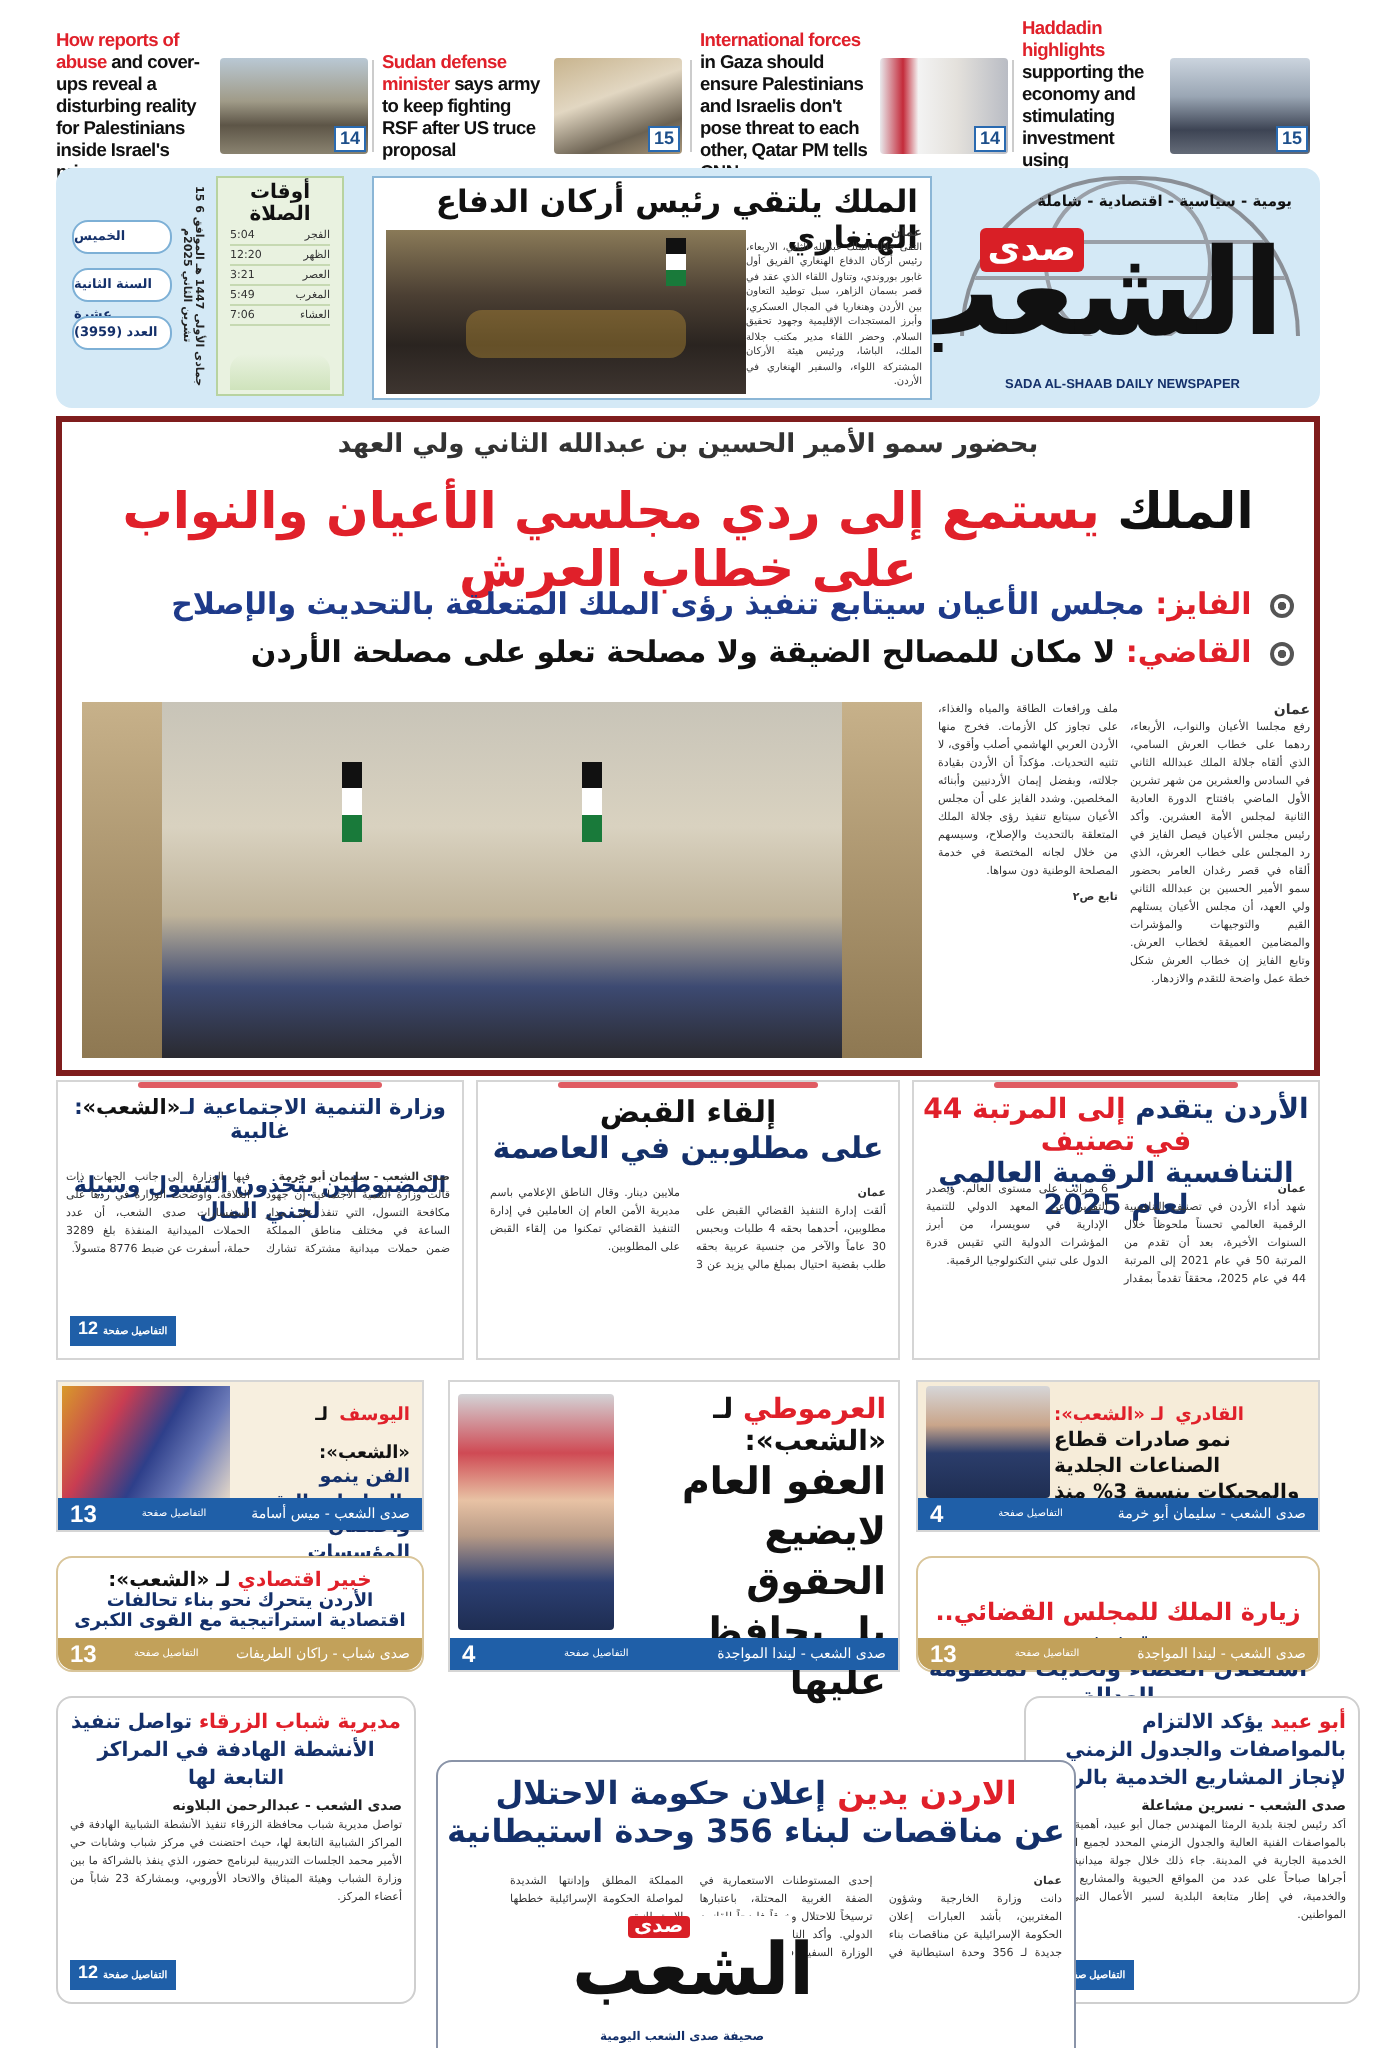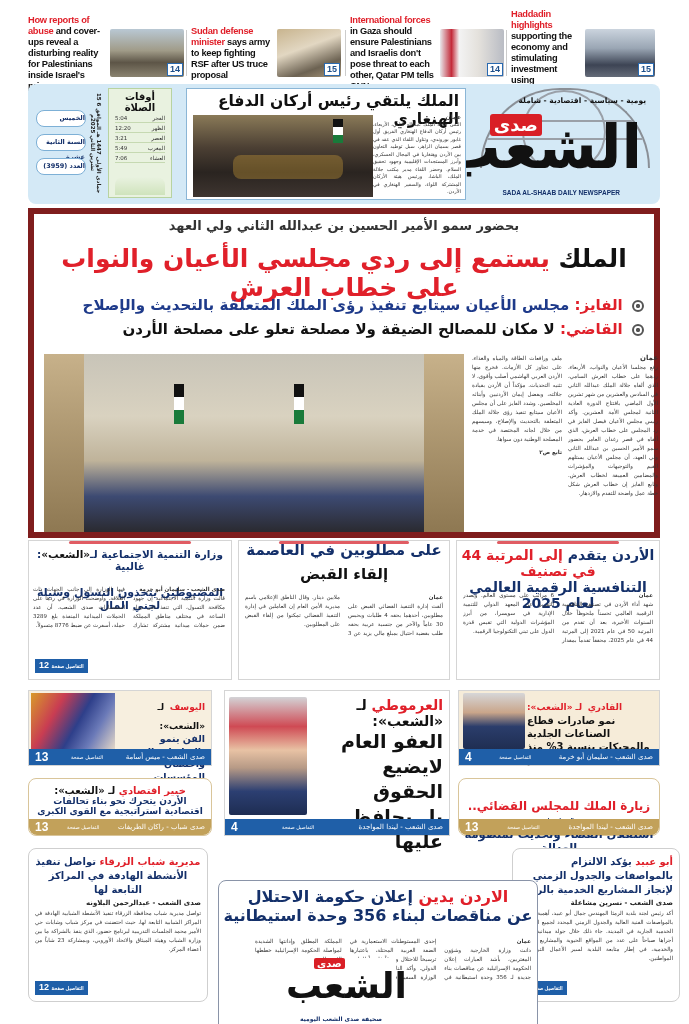--- a/index.html
+++ b/index.html
@@ -29,25 +29,25 @@
 .tagline{position:absolute;right:170px;top:9px;font-size:7.5px;color:#111;font-weight:bold}
 
 .lead{left:158px;top:4px;width:280px;height:112px;background:#fff;border:1px solid #8bb6d6}
 .lead h2{font-size:15.5px;font-weight:bold;text-align:right;padding:3px 6px 0 0;color:#111;direction:rtl}
 .lead .body{position:absolute;right:4px;top:24px;width:88px;font-size:5px;line-height:7.5px;color:#333;direction:rtl;text-align:justify}
 .lead .photo{position:absolute;left:6px;top:26px;width:180px;height:82px;background:linear-gradient(180deg,#8a7a58 0%,#4b3f33 40%,#2a2420 70%,#3e3530 100%)}
 .prayer{left:80px;top:4px;width:64px;height:110px;background:#e9f2e0;border:1px solid #b8d3a0}
 .prayer h3{font-size:10px;text-align:center;color:#111;font-weight:bold;padding-top:2px;direction:rtl}
 .prow{display:flex;justify-content:space-between;margin:2px 6px;border-bottom:1px solid #c6d9b2;font-size:5.5px;color:#333;padding-bottom:1px;direction:rtl}
 .datebox{left:4px;top:4px;width:70px;height:110px}
-.pill{position:absolute;left:4px;width:50px;height:17px;background:#fff;border:1px solid #7db0d6;border-radius:8px;font-size:6.5px;font-weight:bold;text-align:right;line-height:15px;color:#14306a;direction:rtl}
+.pill{position:absolute;left:4px;width:50px;height:17px;background:#fff;border:1px solid #7db0d6;border-radius:8px;font-size:6.5px;font-weight:bold;text-align:left;line-height:15px;color:#14306a;direction:rtl}
 .vdate{position:absolute;right:0;top:0;width:10px;height:110px;font-size:5.5px;writing-mode:vertical-rl;color:#222;font-weight:bold;text-align:center}
 
 
-.mainbox{left:28px;top:208px;width:632px;height:330px;border:6px solid #7f1d1d}
+.mainbox{left:28px;top:208px;width:632px;height:330px;border:3px solid #7f1d1d}
 .kicker{position:absolute;top:4px;left:0;right:0;text-align:center;font-size:13px;font-weight:bold;color:#333;direction:rtl}
 .headline{position:absolute;top:30px;left:0;right:0;text-align:center;font-size:25px;font-weight:bold;direction:rtl;letter-spacing:-0.5px}
 .sub{position:absolute;right:10px;left:10px;font-size:15px;font-weight:bold;direction:rtl;text-align:right;white-space:nowrap;letter-spacing:0.5px}
 .bullet{display:inline-block;width:12px;height:12px;border-radius:50%;border:2px solid #555;background:radial-gradient(#555 35%,#fff 40%);vertical-align:middle;margin-left:4px}
 .mainphoto{left:10px;top:140px;width:420px;height:178px;background:linear-gradient(180deg,#c8c4b8 0%,#d9d2c0 35%,#bfb39a 60%,#3d4a72 80%,#2a2a30 100%)}
 .col{font-size:5.5px;line-height:9px;color:#333;direction:rtl;text-align:justify}
 
 
 .box{border:1px solid #d5d5d5;background:#fff}
 .redbar{position:absolute;top:0;left:40px;right:40px;height:3px;background:#e05c63;border-radius:2px}
@@ -185,22 +185,22 @@
     <span class="red">إلى المرتبة 44 في تصنيف</span>
   </div>
   <div class="bh navy" style="font-size:14px">التنافسية الرقمية العالمي لعام 2025</div>
   <div class="col" style="position:absolute;right:6px;top:50px;width:190px;height:84px;overflow:hidden;column-count:2;column-gap:8px">
     <b>عمان</b><br><span>شهد أداء الأردن في تصنيف التنافسية الرقمية العالمي تحسناً ملحوظاً خلال السنوات الأخيرة، بعد أن تقدم من المرتبة 50 في عام 2021 إلى المرتبة 44 في عام 2025، محققاً تقدماً بمقدار 6 مراتب على مستوى العالم. ويصدر التقرير عن المعهد الدولي للتنمية الإدارية في سويسرا، من أبرز المؤشرات الدولية التي تقيس قدرة الدول على تبني التكنولوجيا الرقمية.</span>
   </div>
 </div>
 
 <div class="abs box" style="left:238px;top:540px;width:212px;height:140px">
   <div class="redbar"></div>
+  <div class="bh blk" style="font-size:15px;margin-top:6px">إلقاء القبض</div>
   <div class="bh navy" style="font-size:15px">على مطلوبين في العاصمة</div>
-  <div class="bh blk" style="font-size:15px;margin-top:6px">إلقاء القبض</div>
   <div class="col" style="position:absolute;right:6px;top:52px;width:198px;height:82px;overflow:hidden;column-count:2;column-gap:8px">
     <b>عمان</b><br><span>ألقت إدارة التنفيذ القضائي القبض على مطلوبين، أحدهما بحقه 4 طلبات وبحبس 30 عاماً والآخر من جنسية عربية بحقه طلب بقضية احتيال بمبلغ مالي يزيد عن 3 ملايين دينار. وقال الناطق الإعلامي باسم مديرية الأمن العام إن العاملين في إدارة التنفيذ القضائي تمكنوا من إلقاء القبض على المطلوبين.</span>
   </div>
 </div>
 
 <div class="abs box" style="left:28px;top:540px;width:204px;height:140px">
   <div class="redbar"></div>
   <div class="bh" style="font-size:10.5px;margin-top:7px">
     <span class="navy">وزارة التنمية الاجتماعية لـ</span><span class="blk">«الشعب»</span><span class="navy">: غالبية</span>
   </div>

